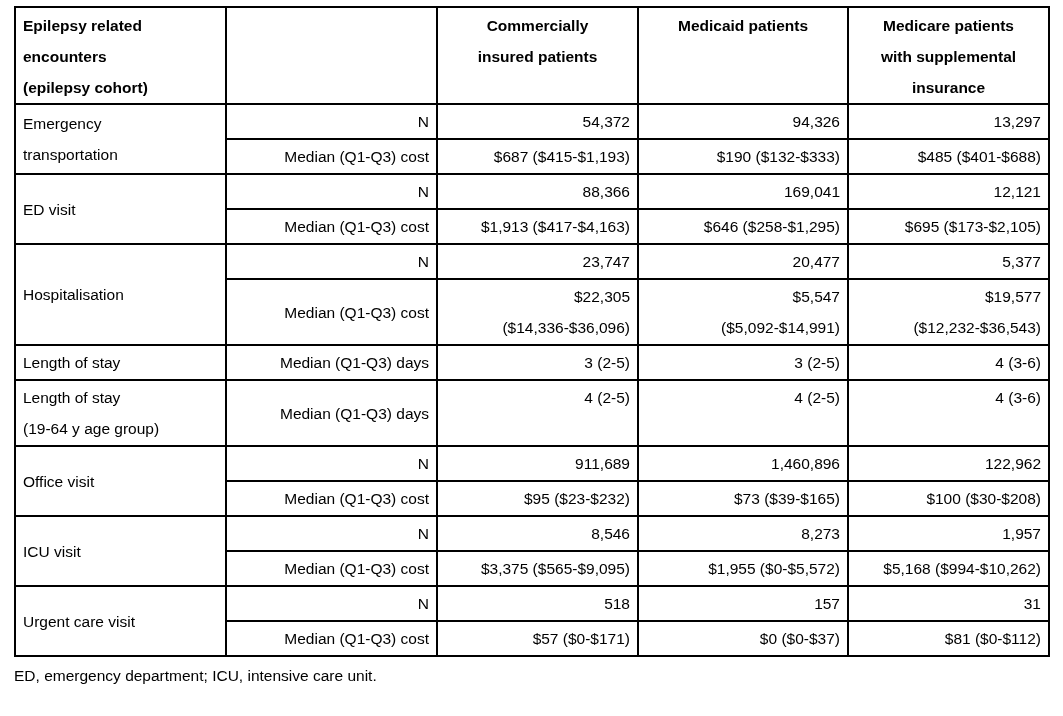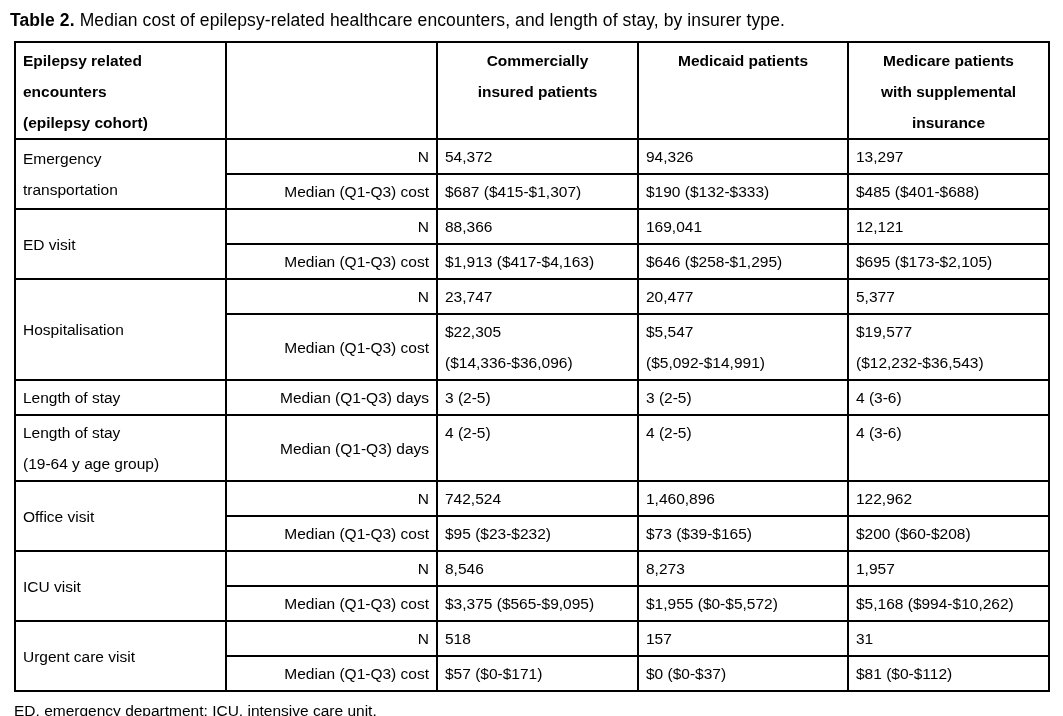--- a/index.html
+++ b/index.html
@@ -50,38 +50,34 @@
   .cost-table td.cat {
     text-align: left;
     vertical-align: middle;
     font-weight: normal;
   }
   .cost-table td.measure {
     text-align: right;
     vertical-align: middle;
   }
   .cost-table td.val {
-    text-align: left;
+    text-align: right;
     vertical-align: top;
   }
   .footnote {
     font-size: 15.5px;
     line-height: 22px;
     margin: 8px 0 0 4px;
   }
 </style>
 </head>
 <body>
 
 <div class="page">
 
-  <div class="caption">
-    <span class="bold">Table 2.</span>
-    <span>Median cost of epilepsy-related healthcare encounters, and length of stay, by insurer type.</span>
-  </div>
 
   <table class="cost-table">
     <colgroup>
       <col style="width:211px">
       <col style="width:211px">
       <col style="width:201px">
       <col style="width:210px">
       <col style="width:201px">
     </colgroup>
     <thead>
@@ -103,21 +99,21 @@
       <tr>
         <td class="cat" rowspan="2">Emergency
 transportation</td>
         <td class="measure">N</td>
         <td class="val">54,372</td>
         <td class="val">94,326</td>
         <td class="val">13,297</td>
       </tr>
       <tr>
         <td class="measure">Median (Q1-Q3) cost</td>
-        <td class="val">$687 ($415-$1,307)</td>
+        <td class="val">$687 ($415-$1,193)</td>
         <td class="val">$190 ($132-$333)</td>
         <td class="val">$485 ($401-$688)</td>
       </tr>
 
       <tr>
         <td class="cat" rowspan="2">ED visit</td>
         <td class="measure">N</td>
         <td class="val">88,366</td>
         <td class="val">169,041</td>
         <td class="val">12,121</td>
@@ -159,29 +155,29 @@
 (19-64 y age group)</td>
         <td class="measure">Median (Q1-Q3) days</td>
         <td class="val">4 (2-5)</td>
         <td class="val">4 (2-5)</td>
         <td class="val">4 (3-6)</td>
       </tr>
 
       <tr>
         <td class="cat" rowspan="2">Office visit</td>
         <td class="measure">N</td>
-        <td class="val">742,524</td>
+        <td class="val">911,689</td>
         <td class="val">1,460,896</td>
         <td class="val">122,962</td>
       </tr>
       <tr>
         <td class="measure">Median (Q1-Q3) cost</td>
         <td class="val">$95 ($23-$232)</td>
         <td class="val">$73 ($39-$165)</td>
-        <td class="val">$200 ($60-$208)</td>
+        <td class="val">$100 ($30-$208)</td>
       </tr>
 
       <tr>
         <td class="cat" rowspan="2">ICU visit</td>
         <td class="measure">N</td>
         <td class="val">8,546</td>
         <td class="val">8,273</td>
         <td class="val">1,957</td>
       </tr>
       <tr>

